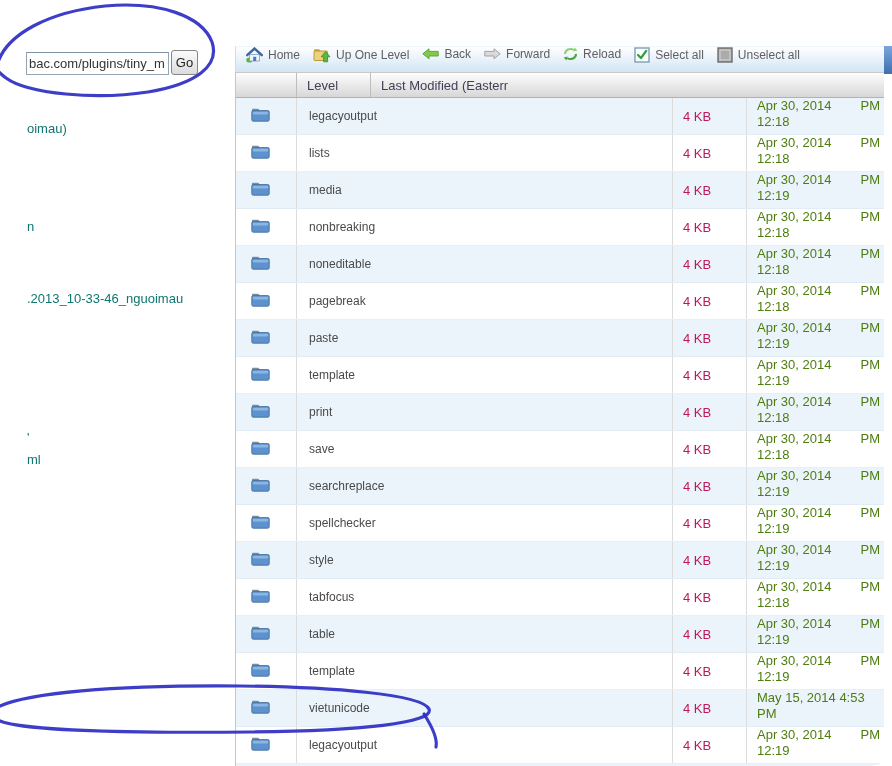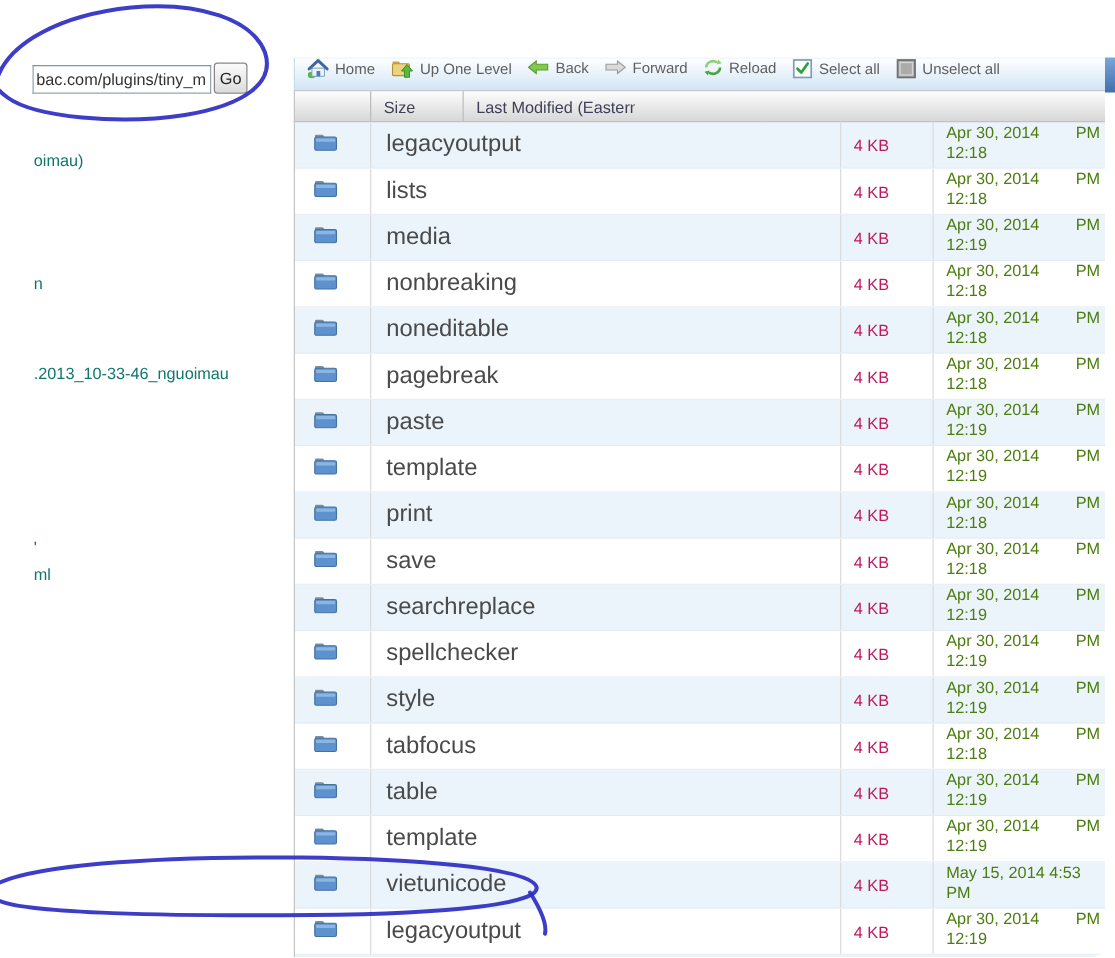--- a/index.html
+++ b/index.html
@@ -50,21 +50,21 @@
   .h-icon { width:61px; }
   .h-name { width:376px; padding-left:12px; }
   .h-size { width:74px; padding-left:10px; }
   .h-modified { width:137px; padding-left:10px; border-right:none; }
 
   .rows { position:absolute; left:0; top:52px; width:649px; border-left:1px solid #c6c6c6; }
   .row { display:flex; height:37px; background:#ffffff; border-bottom:1px solid #e9eff5; cursor:pointer; }
   .row.alt { background:#ecf4fb; border-bottom-color:#e2ecf5; }
   .cell { display:flex; align-items:center; height:100%; border-right:1px solid #dcdcdc; overflow:hidden; }
   .cell-icon { width:61px; padding-left:15px; }
-  .cell-name { width:376px; padding-left:12px; font-size:19px; color:#4a4a4a; }
+  .cell-name { width:376px; padding-left:12px; font-size:12px; color:#4a4a4a; }
   .cell-size { width:74px; padding-left:10px; font-size:13px; color:#be185d; }
   .cell-modified { width:137px; padding-left:10px; padding-right:4px; border-right:none;
                    font-size:13px; color:#4d7c0f; line-height:16px;
                    flex-direction:row; align-items:flex-start; justify-content:center; }
   .row-partial { height:2px; background:#ecf4fb; }
 
   
   .annotations { position:absolute; left:0; top:0; width:892px; height:766px; pointer-events:none; z-index:50; }
 </style>
 </head>
@@ -150,21 +150,21 @@
           </svg>
         </span>
         <span>Unselect all</span>
       </div>
     </div>
 
     <div class="blue-strip"></div>
 
     <div class="grid-header">
       <div class="h-cell h-icon"></div>
-      <div class="h-cell h-size">Size</div>
+      <div class="h-cell h-size">Level</div>
       <div class="h-cell h-modified">Last Modified (Eastern D</div>
     </div>
 
     <div class="rows" id="rows">
   <div class="row alt">
     <div class="cell cell-icon">
       <span>
         <svg width="19" height="15" viewBox="0 0 19 15">
           <path d="M1 4.5 L1 2.6 Q1 1.8 1.8 1.8 L6.8 1.8 Q7.6 1.8 8 2.5 L9 4.5 Z" fill="#7b8f9e"></path>
           <rect x="0.8" y="3.6" width="17.4" height="10.6" rx="1.4" fill="#5e92ce" stroke="#44719e" stroke-width="0.9"></rect>

